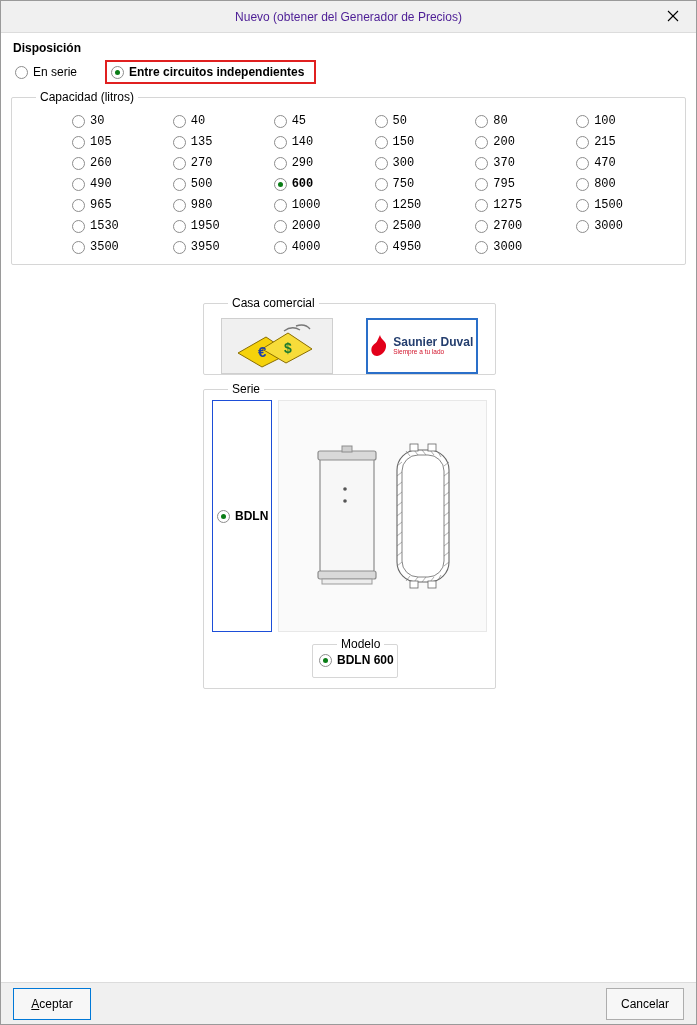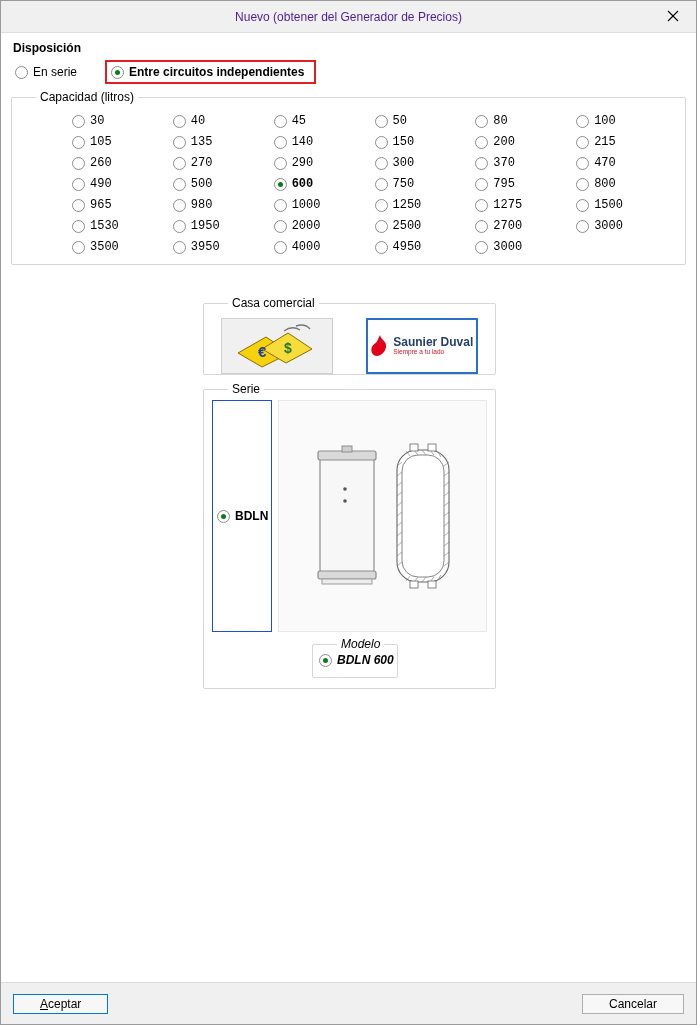--- a/index.html
+++ b/index.html
@@ -223,52 +223,51 @@
     align-items: center;
     justify-content: center;
     gap: 10px;
     box-sizing: border-box;
   }
   .modelo-box {
     margin: 12px 0 0 100px;
     width: 86px;
     padding: 8px 6px 7px 6px;
     box-sizing: border-box;
-    font-style: italic;
   }
 
   
   .tank-a { width: 70px; height: 150px; position: relative; }
   .tank-b { width: 62px; height: 152px; position: relative; }
 
   
   .footer {
     height: 42px;
     min-height: 42px;
     border-top: 1px solid #dcdcdc;
     background: #f0f0f0;
     display: flex;
     align-items: center;
     justify-content: space-between;
     padding: 0 12px;
     box-sizing: border-box;
   }
   .btn {
     min-width: 78px;
-    height: 20px;
+    height: 32px;
     font-size: 12px;
     font-family: "Liberation Sans", sans-serif;
     background: #f7f7f7;
     border: 1px solid #adadad;
     box-sizing: border-box;
     cursor: default;
     display: inline-flex;
     align-items: center;
     justify-content: center;
-    padding: 0 26px;
+    padding: 0 14px;
   }
   .btn.primary { border: 1px solid #0078d7; }
   .btn u { text-decoration: underline; }
 </style>
 </head>
 <body>
 
 <div class="window">
 
   <div class="titlebar">

